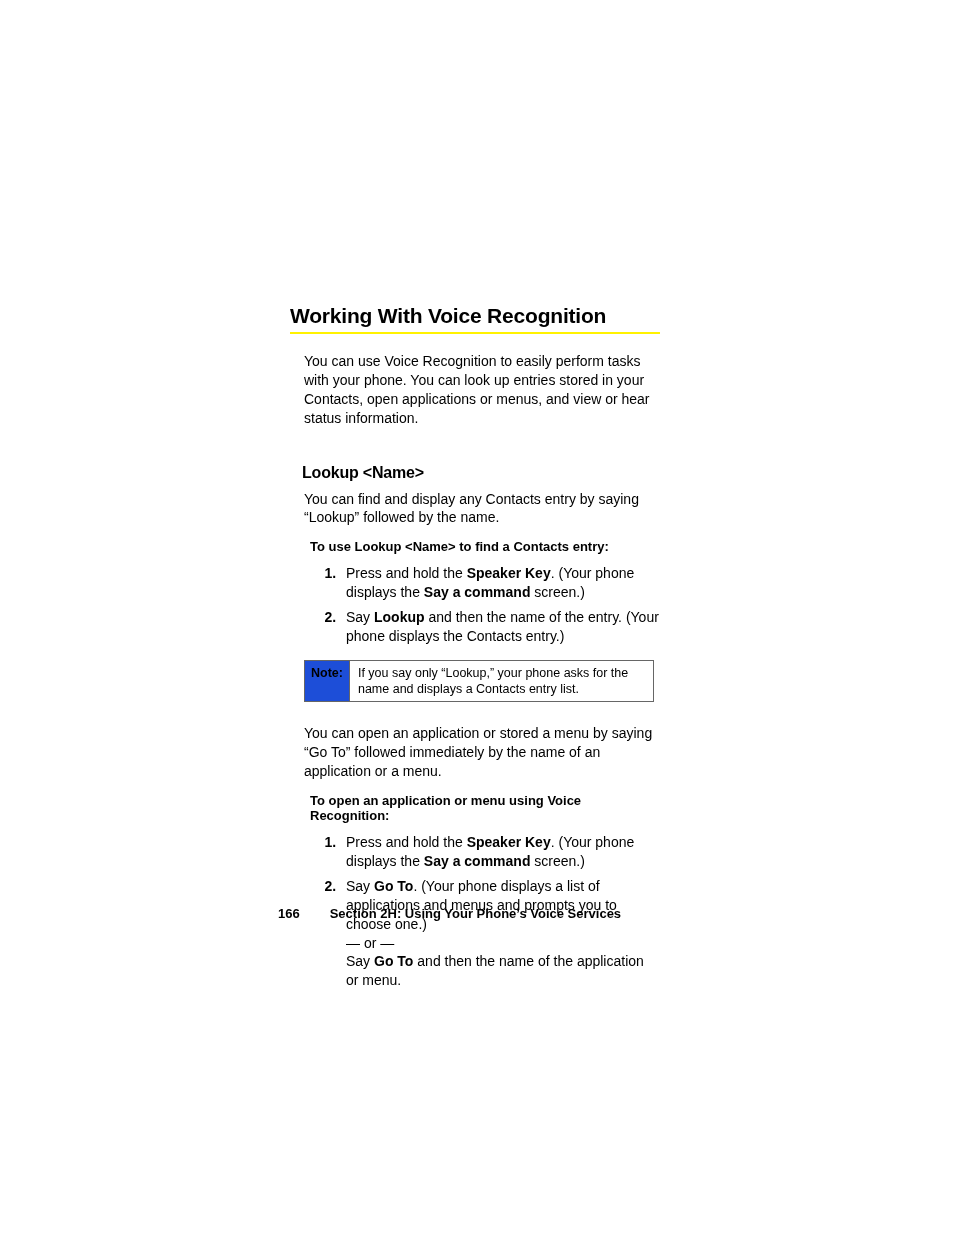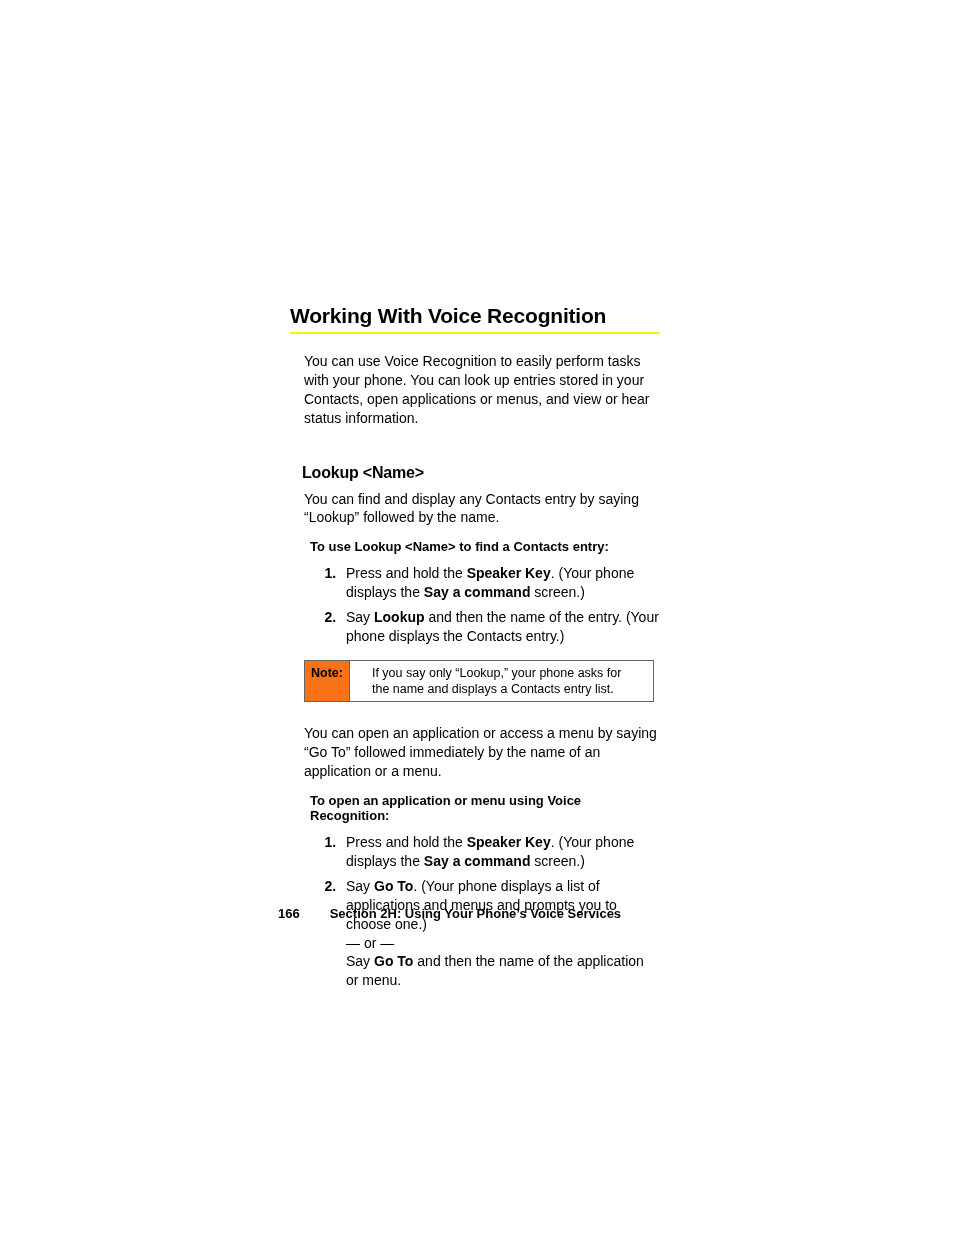--- a/index.html
+++ b/index.html
@@ -74,29 +74,29 @@
   .bold { font-weight: 700; }
   .note-box {
     display: flex;
     border: 1px solid #666;
     margin: 8px 0 22px 14px;
     width: 348px;
     font-size: 12.5px;
     line-height: 1.3;
   }
   .note-label-cell {
-    background: #f97316;
+    background: #1d4ed8;
     font-weight: 700;
     padding: 4px 6px;
     border-right: 1px solid #666;
     display: flex;
     align-items: flex-start;
   }
   .note-body-cell {
-    padding: 4px 22px;
+    padding: 4px 8px;
     flex: 1;
   }
   .footer {
     position: absolute;
     left: 278px;
     top: 906px;
     font-size: 13px;
     font-weight: 700;
   }
   .footer .page-num {
@@ -124,21 +124,21 @@
       <li>
         <span>Say </span><span class="bold">Lookup</span><span> and then the name of the entry. (Your phone displays the Contacts entry.)</span>
       </li>
     </ol>
 
     <div class="note-box">
       <div class="note-label-cell">Note:</div>
       <div class="note-body-cell">If you say only “Lookup,” your phone asks for the name and displays a Contacts entry list.</div>
     </div>
 
-    <div class="body-text">You can open an application or access a menu by saying “Go To” followed immediately by the name of an application or a menu.</div>
+    <div class="body-text">You can open an application or stored a menu by saying “Go To” followed immediately by the name of an application or a menu.</div>
     <div class="instr-title">To open an application or menu using Voice Recognition:</div>
     <ol class="steps">
       <li>
         <span>Press and hold the </span><span class="bold">Speaker Key</span><span>. (Your phone displays the </span><span class="bold">Say a command</span><span> screen.)</span>
       </li>
       <li>
         <span>Say </span><span class="bold">Go To</span><span>. (Your phone displays a list of applications and menus and prompts you to choose one.)</span><br>
         <span>— or —</span><br>
         <span>Say </span><span class="bold">Go To</span><span> and then the name of the application or menu.</span>
       </li>

